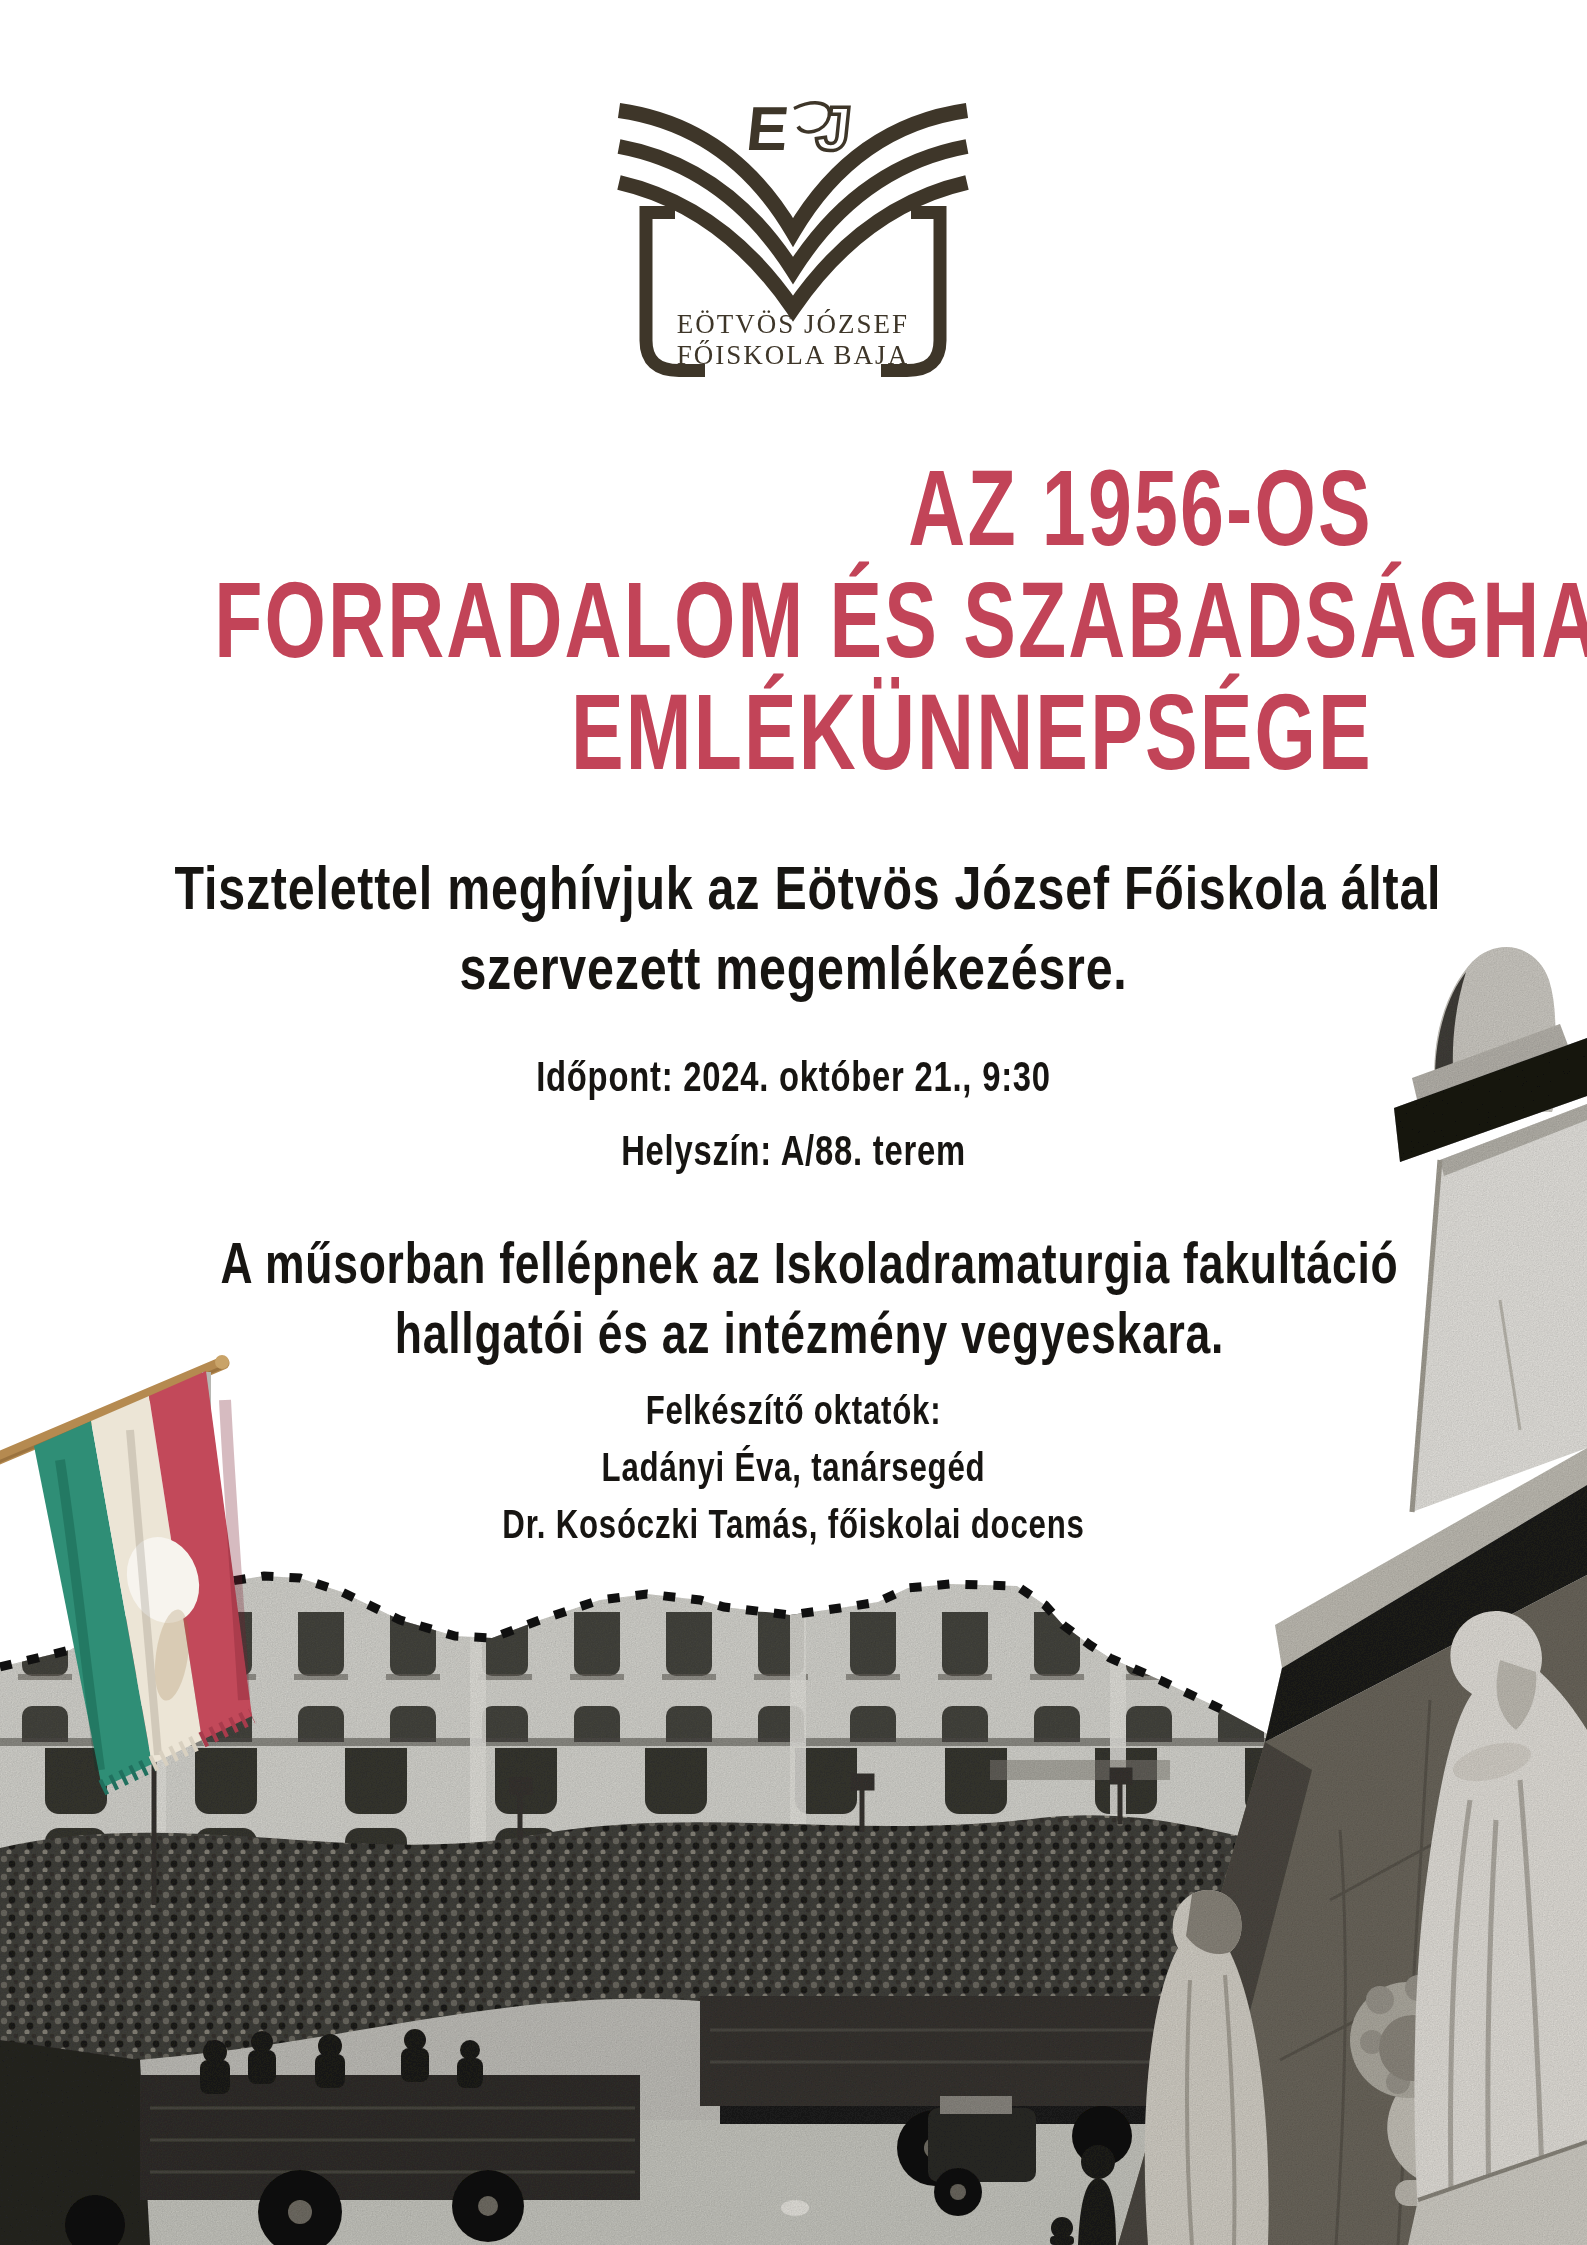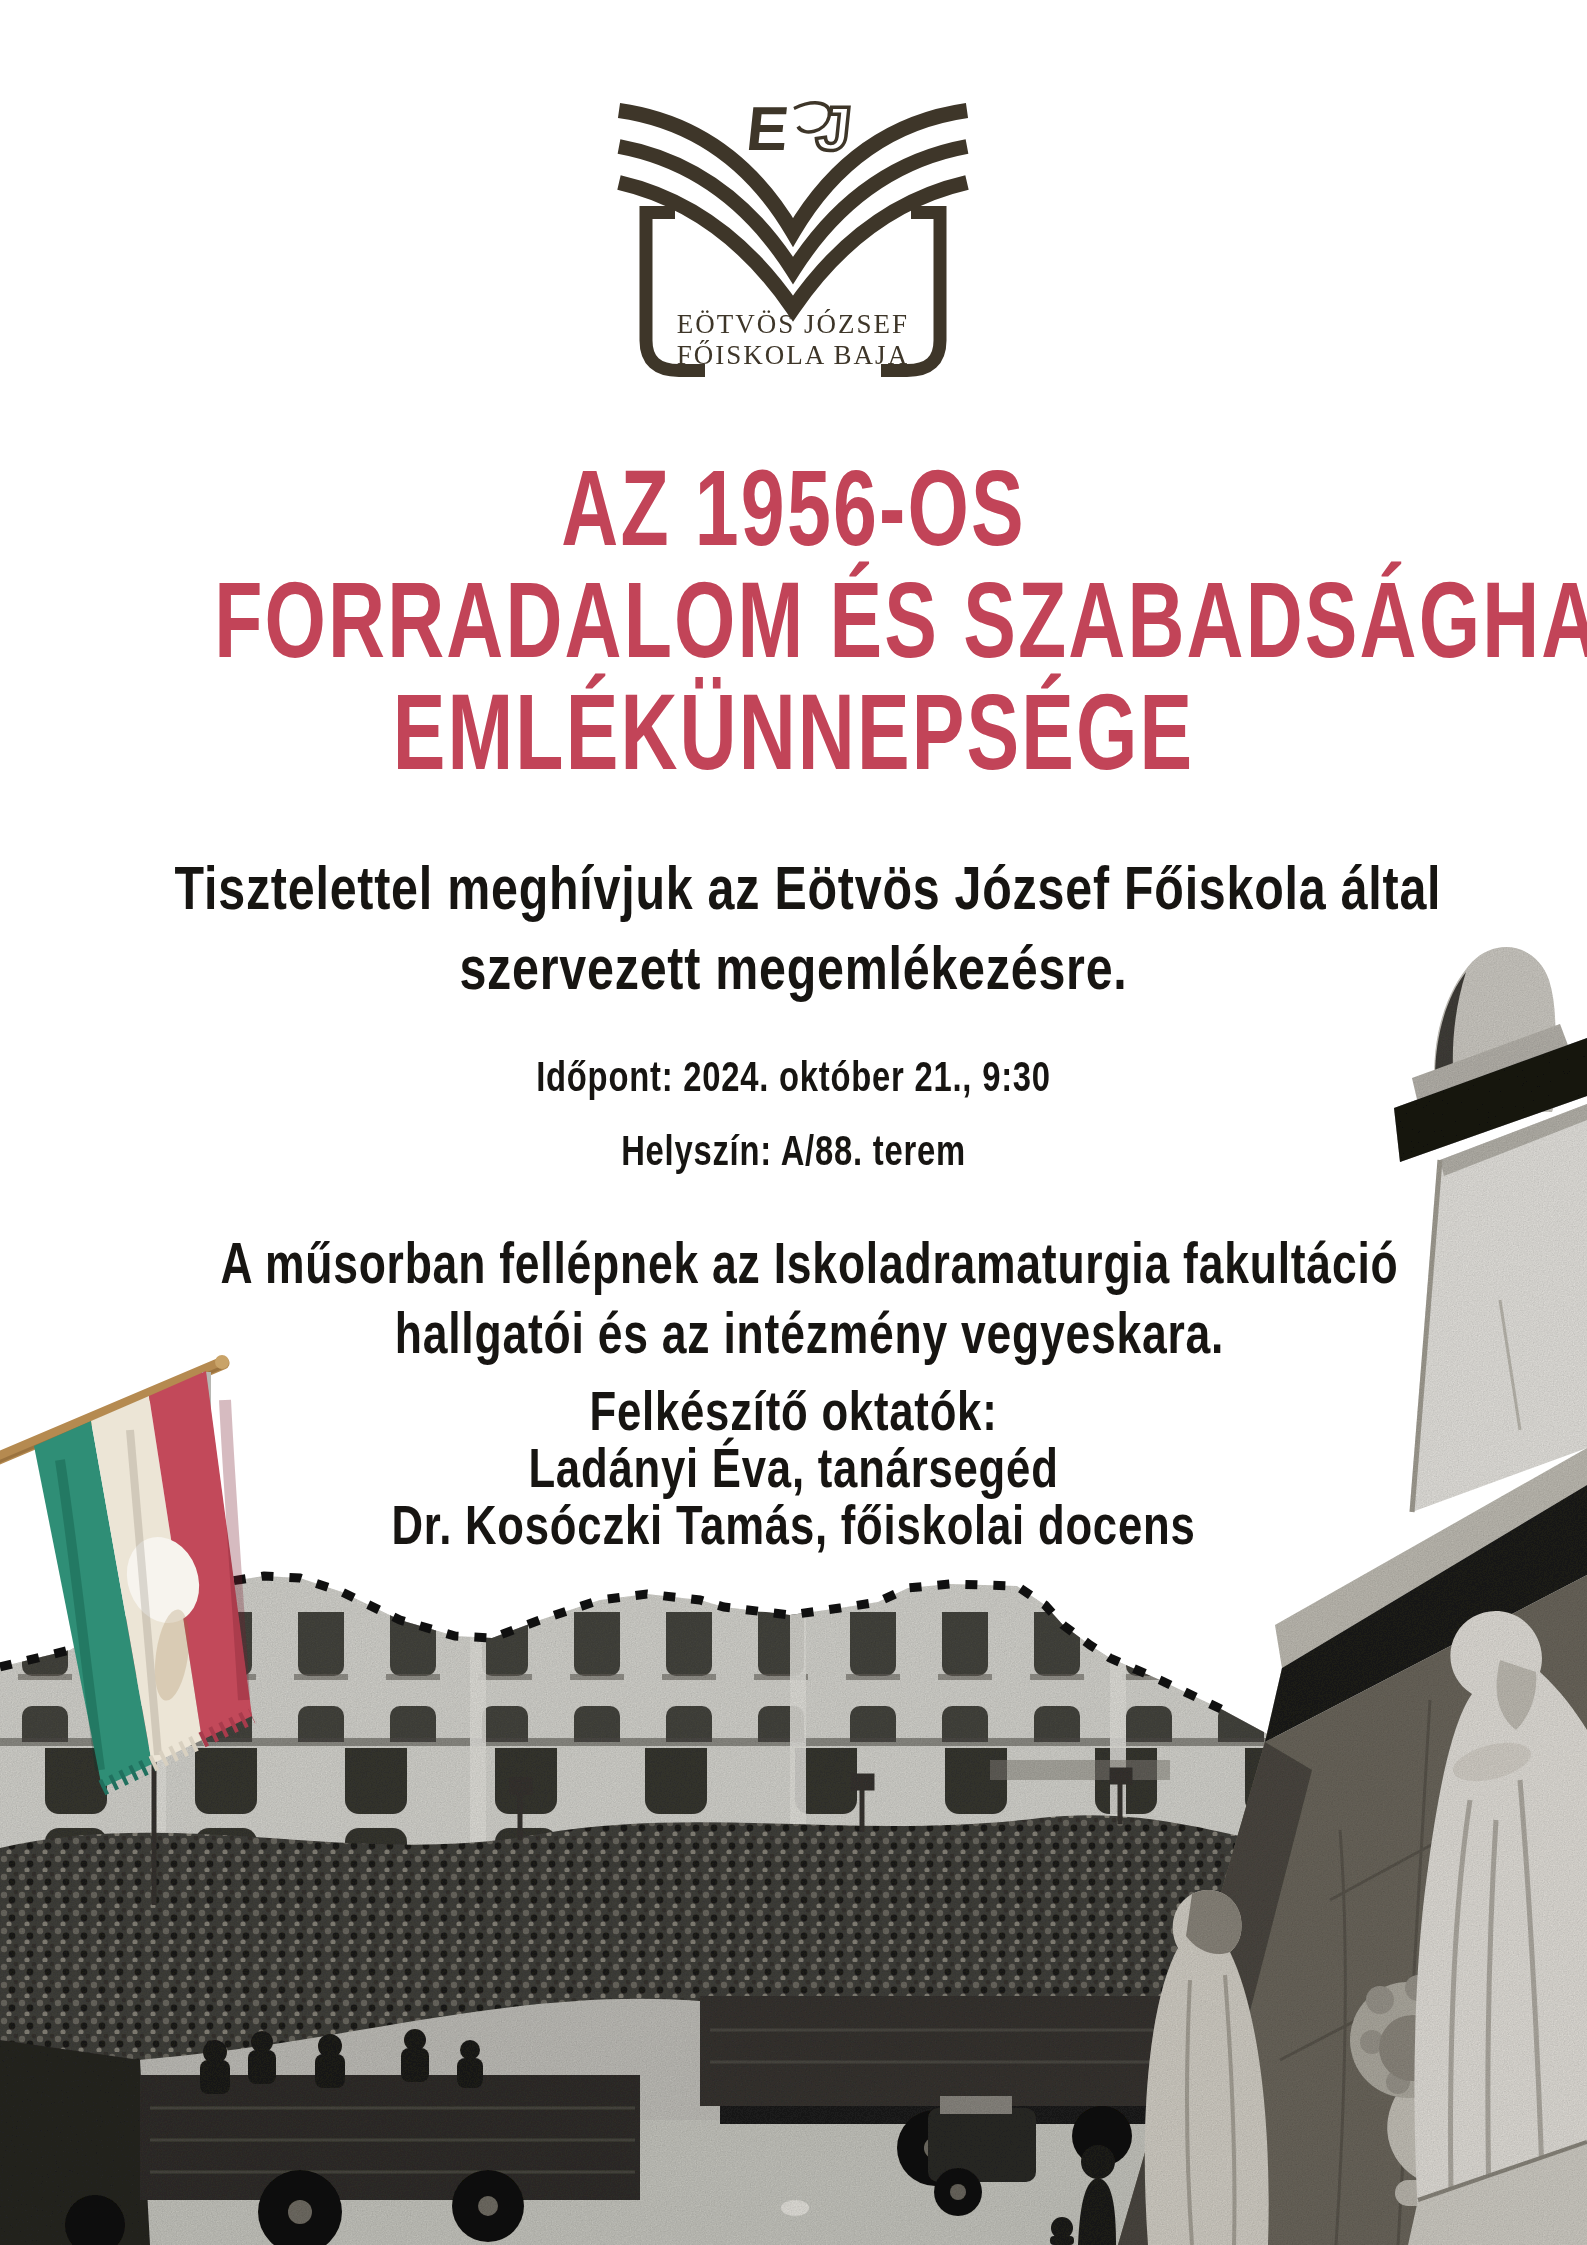--- a/index.html
+++ b/index.html
@@ -7,25 +7,25 @@
     position:relative; width:1587px; height:2245px; margin:0 auto;
     background:#ffffff; overflow:hidden;
     font-family:"Liberation Sans", sans-serif;
   }
   .textblock {
     position:absolute; left:0; right:0; text-align:center;
     color:#171512; font-weight:bold; white-space:nowrap;
   }
   .cond  { transform:scaleX(0.78); transform-origin:50% 50%; }
   .condT { transform:scaleX(0.73); transform-origin:50% 50%; }
-  .title-block { top:452px; font-size:108px; line-height:112px; letter-spacing:3px; color:#c24458; }
+  .title-block { top:452px; font-size:108px; line-height:112px; letter-spacing:3px; color:#c24458;text-align:right; }
   .invitation-block  { top:848px;  font-size:62px; line-height:80px; letter-spacing:1px; }
   .details-block     { top:1040px; font-size:42px; line-height:74px; letter-spacing:1px; }
   .program-block     { top:1228px; font-size:57px; line-height:70px; letter-spacing:1px;margin-left:32px; }
-  .instructors-block { top:1382px; font-size:56px; line-height:57px; letter-spacing:1px; }
+  .instructors-block { top:1382px; font-size:40px; line-height:57px; letter-spacing:1px; }
   .logo-wrap { position:absolute; left:613px; top:58px; width:360px; height:335px; }
   .scene { position:absolute; left:0; top:0; width:1587px; height:2245px; }
 </style>
 </head>
 <body>
 
 <div class="poster">
 
   <div class="logo-wrap">
     <svg viewBox="0 0 360 330" width="360" height="335">

